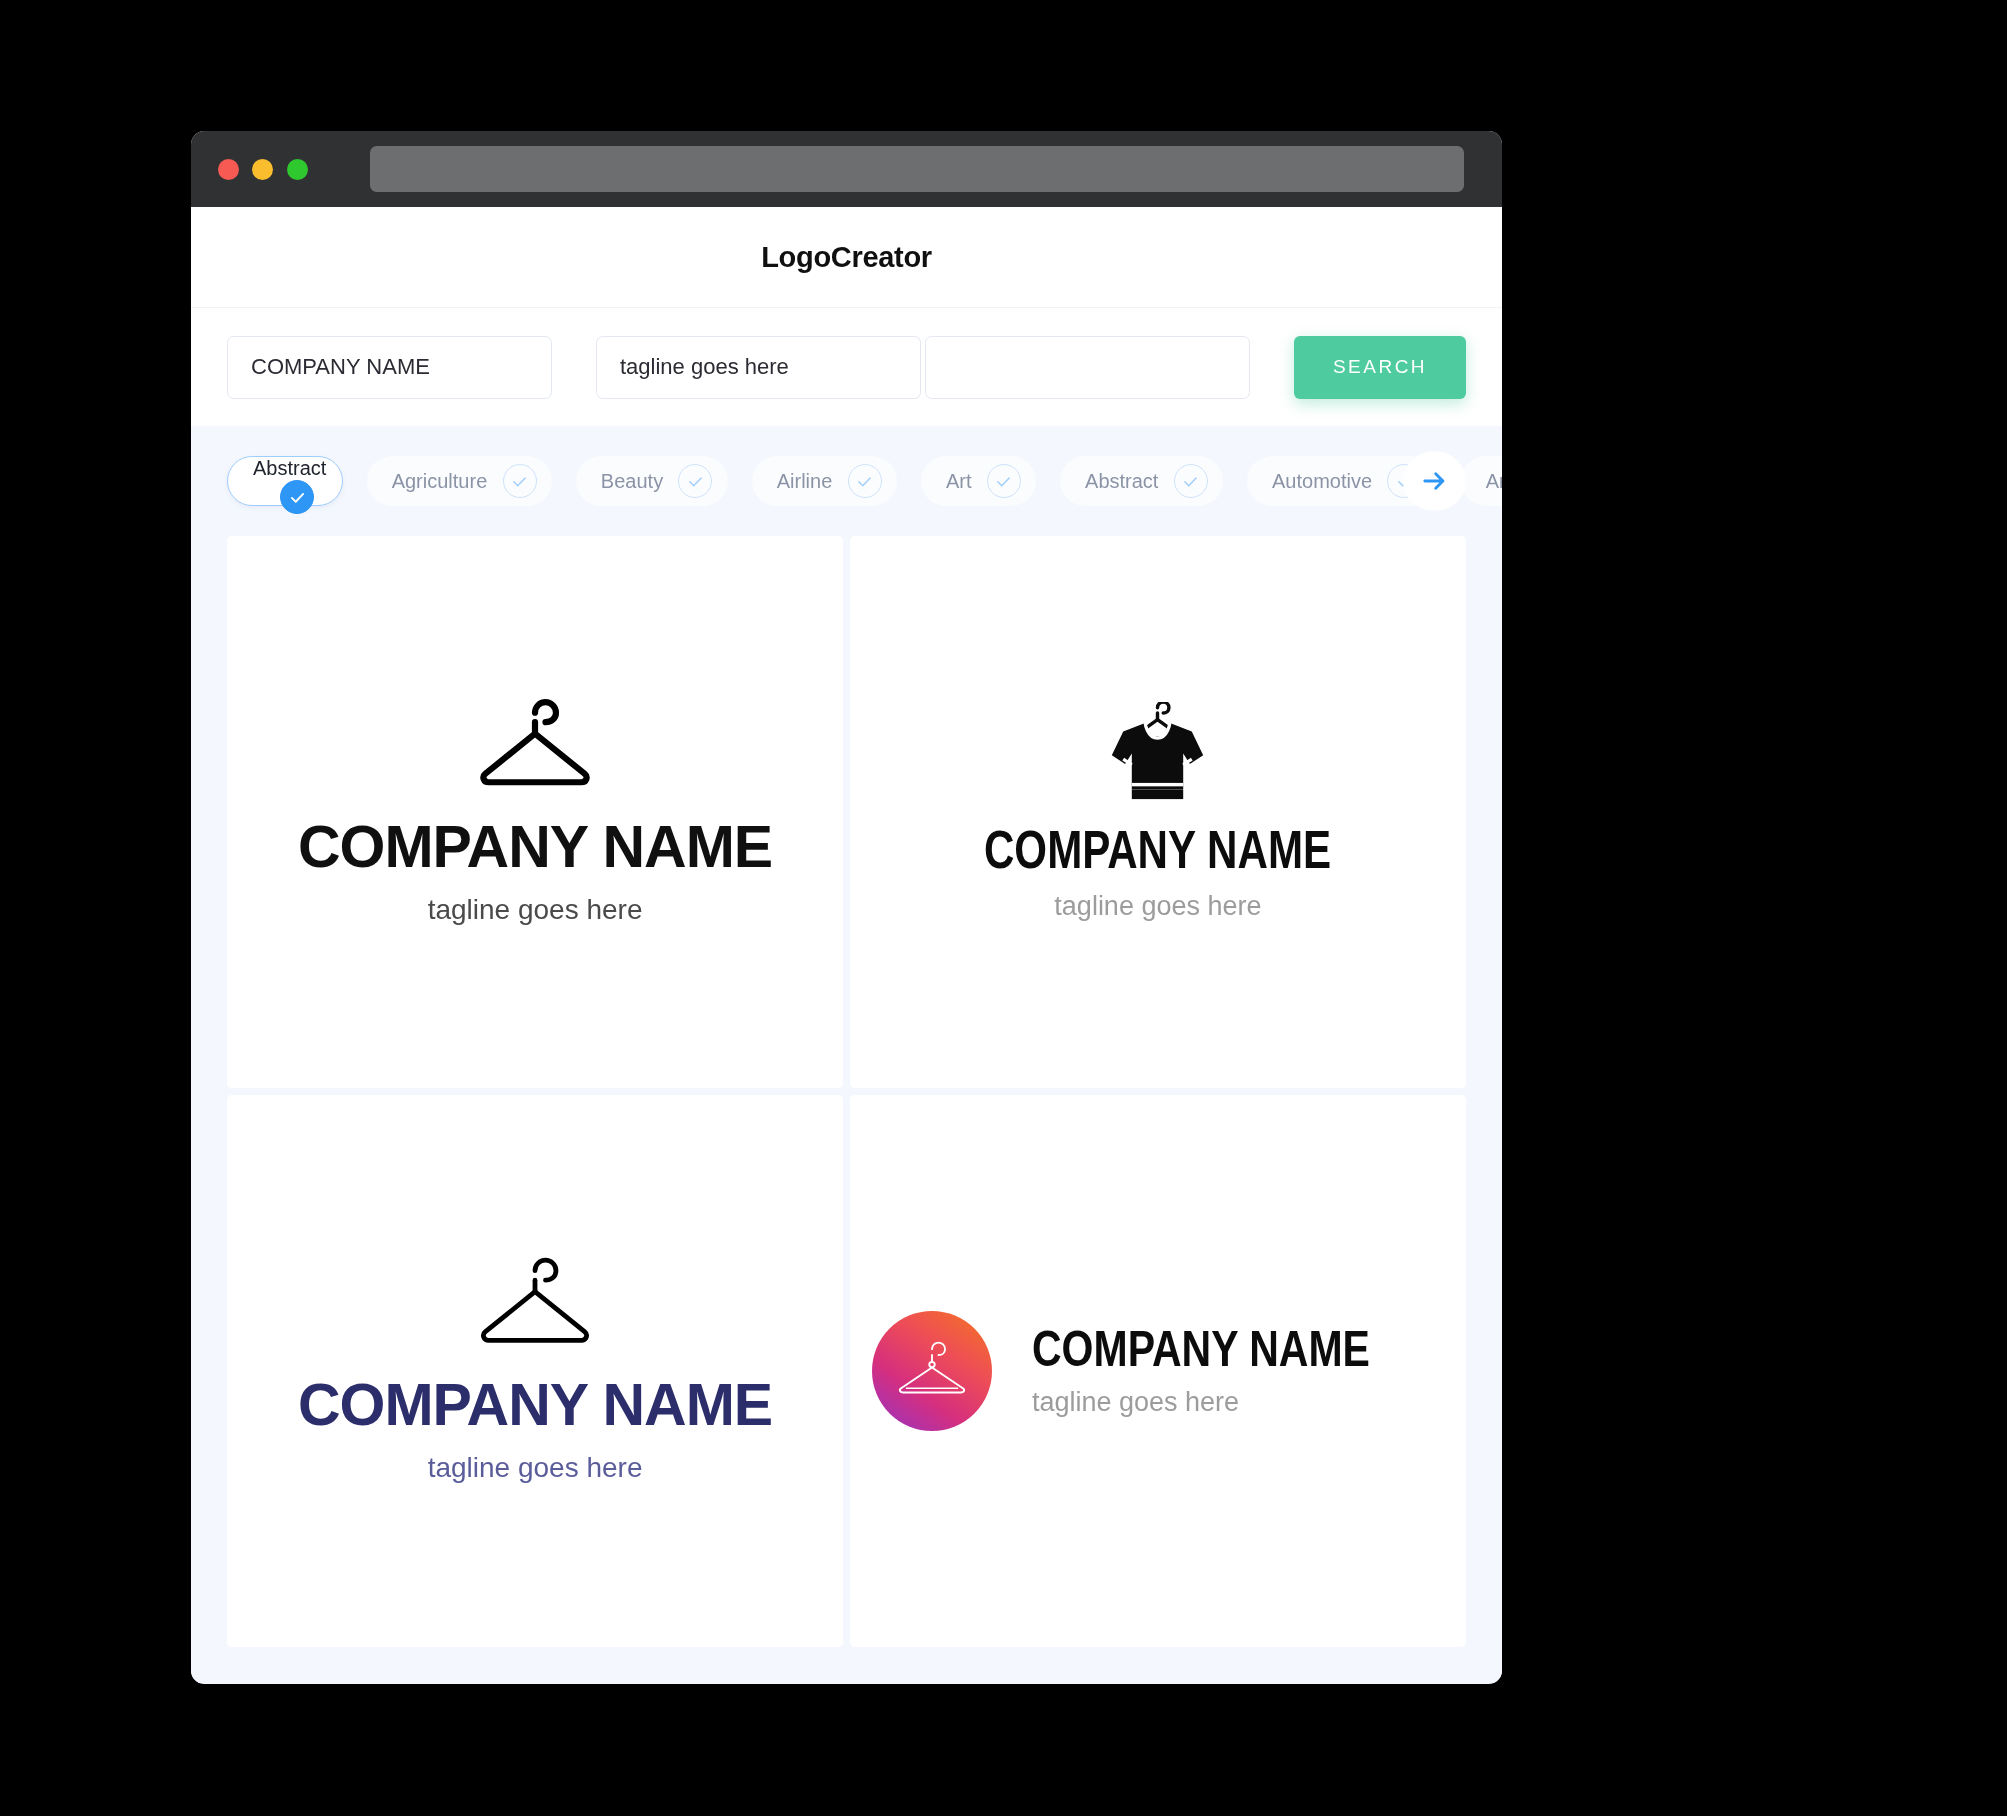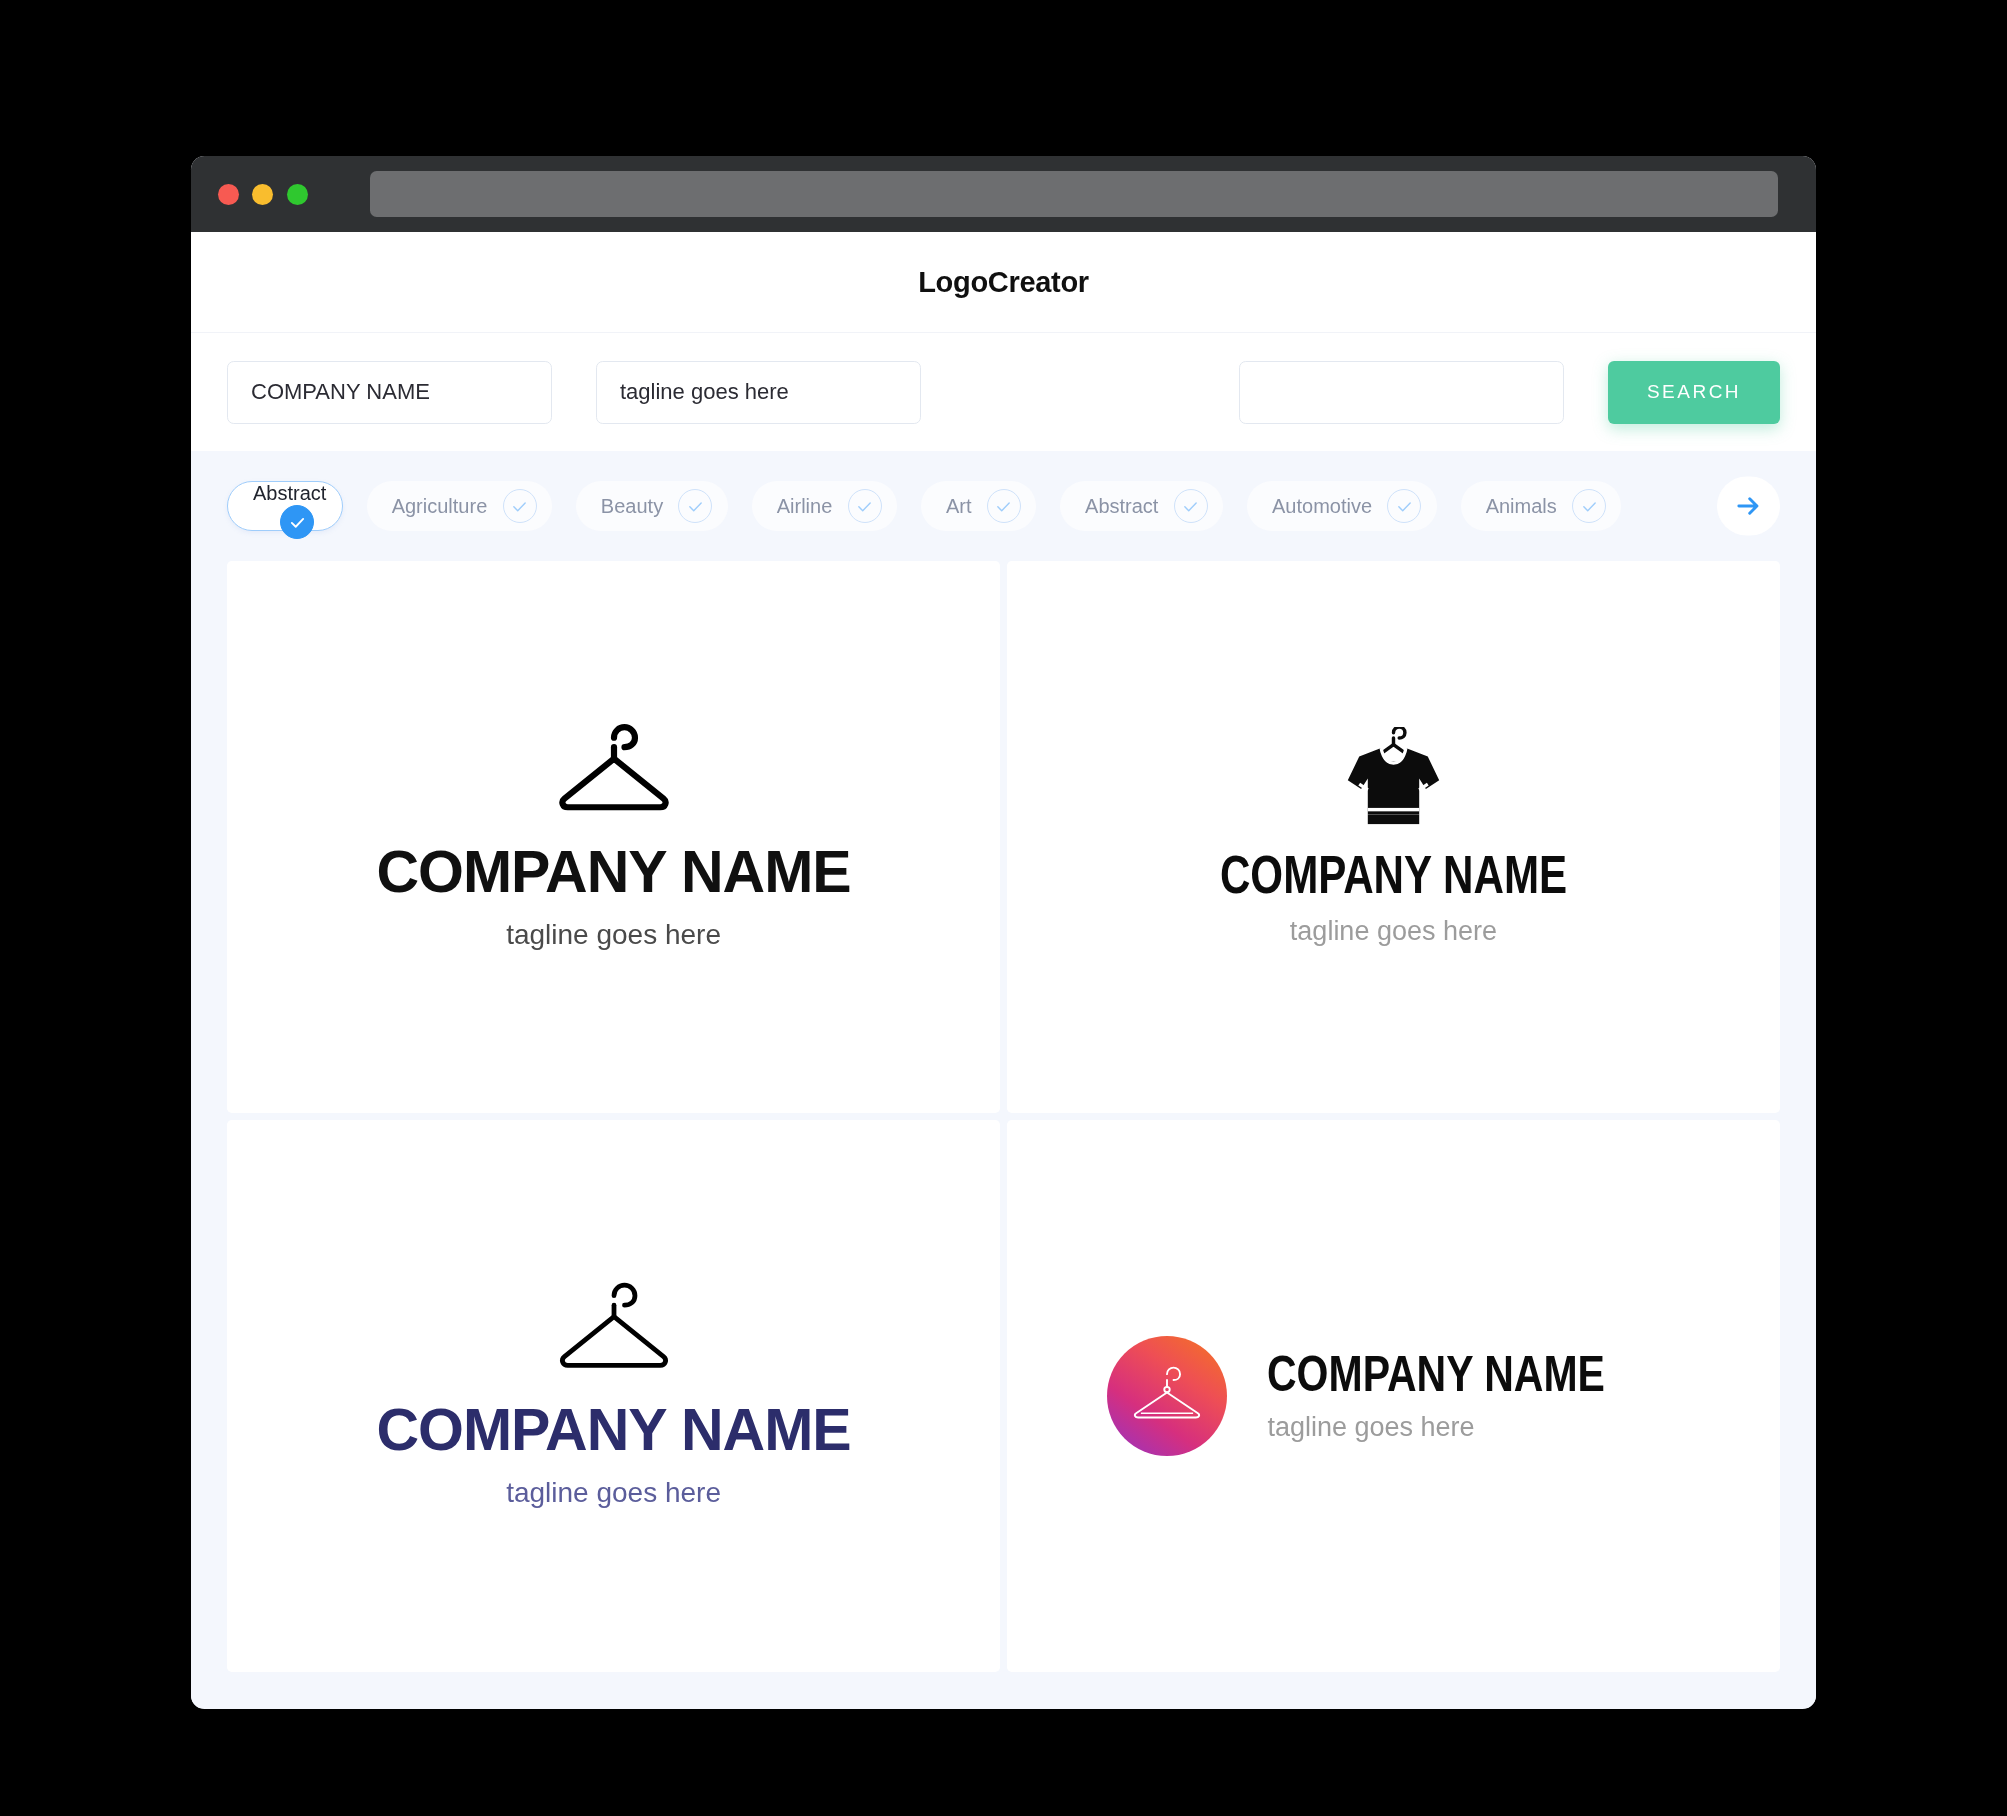--- a/index.html
+++ b/index.html
@@ -10,27 +10,26 @@
     background: #000000;
     font-family: "Liberation Sans", sans-serif;
     overflow: hidden;
   }
 
   
   #browser-window {
     position: absolute;
     left: 191px;
     top: 131px;
-    width: 1625px;
+    width: 1311px;
     height: 1553px;
     border-radius: 13.4px;
     overflow: hidden;
     background: #f4f7fd;
     box-shadow: 0 13.4px 38px rgba(0,0,0,0.35);
-    margin-top: 25px;
   }
 
   
   #titlebar {
     height: 76px;
     background: #2f3133;
     display: flex;
     align-items: center;
     padding: 0 27px;
   }

